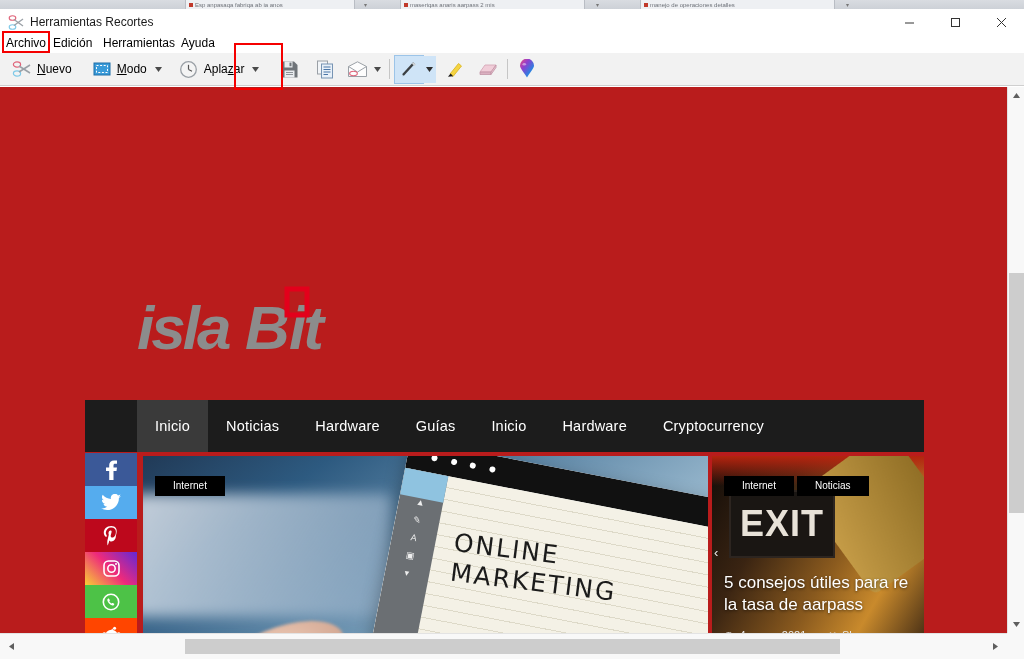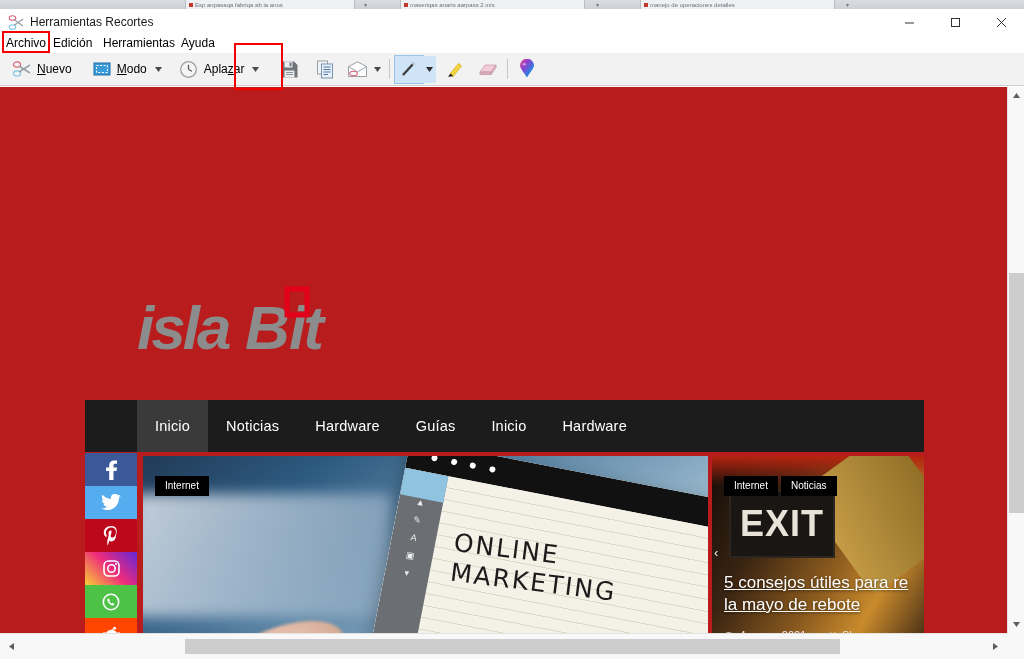--- a/index.html
+++ b/index.html
@@ -171,28 +171,28 @@
     background: linear-gradient(100deg,#caa04a,#8b6a22);
     transform: rotate(-36deg); border-radius:8px; filter: blur(.4px);
   }
   .carousel-arrow {
     position:absolute; left:2px; top:42%; color:#e9e9e9; font-size:13px;
   }
 
   .tagrow { position:absolute; left:12px; top:20px; display:flex; gap:3px; z-index:4; }
   .tag {
     background:#000; color:#fff; font-size:10px; line-height:12px;
-    padding:4px 10px; white-space:nowrap;
+    padding:4px 18px; white-space:nowrap;
   }
   .card-title {
     position:absolute; left:12px; z-index:4;
     color:#fff; font-size:20px; line-height:25px;
     text-shadow:0 1px 3px rgba(0,0,0,.6);
   }
-  .card-side .card-title { bottom:52px; width:94%; font-size:17px; line-height:22px;text-decoration:underline; }
+  .card-side .card-title { bottom:52px; width:94%; font-size:17px; line-height:22px; }
   .card-meta {
     position:absolute; left:12px; bottom:26px; z-index:4;
     color:#eaeaea; font-size:11px; line-height:13px;
     display:flex; align-items:center; gap:6px; white-space:nowrap;
   }
 
   
   .vscroll {
     position:absolute; right:0; top:87px; width:17px; height:546px;
     background:#f8f8f8; border-left:1px solid #e3e3e3;
@@ -453,20 +453,23 @@
           </div>
         <div class="nav-item">
             <span>Guías</span>
           </div>
         <div class="nav-item">
             <span>Inicio</span>
           </div>
         <div class="nav-item">
             <span>Hardware</span>
           </div>
+        <div class="nav-item">
+            <span>Cryptocurrency</span>
+          </div>
       </div>
 
       <div class="social">
         <div class="soc" style="background:#3b5998;">
           <svg width="11" height="20" viewBox="0 0 11 20">
               <path d="M7.5 20V11h3l.5-3.5h-3.5V5.4c0-1 .3-1.7 1.8-1.7H11V.6C10.7.55 9.5.45 8.1.45 5.2.45 3.2 2.2 3.2 5v2.5H0V11h3.2v9z" fill="#fff"></path>
             </svg>
         </div>
         <div class="soc" style="background:#55acee;">
           <svg width="20" height="17" viewBox="0 0 20 17">
@@ -551,21 +554,21 @@
               <span>EXIT</span>
             </div>
           </div>
           <div class="carousel-arrow">‹</div>
           <div class="tagrow">
             <span class="tag">Internet</span>
             <span class="tag">Noticias</span>
           </div>
           <div class="card-title">
             <div>5 consejos útiles para re</div>
-            <div>la mayo de rebote</div>
+            <div>la tasa de aarpass</div>
           </div>
           <div class="card-meta">
             <span>◷</span>
             <span>4 mayo, 2021</span>
             <span>–</span>
             <span>≪</span>
             <span>Share</span>
           </div>
         </div>
       </div>

